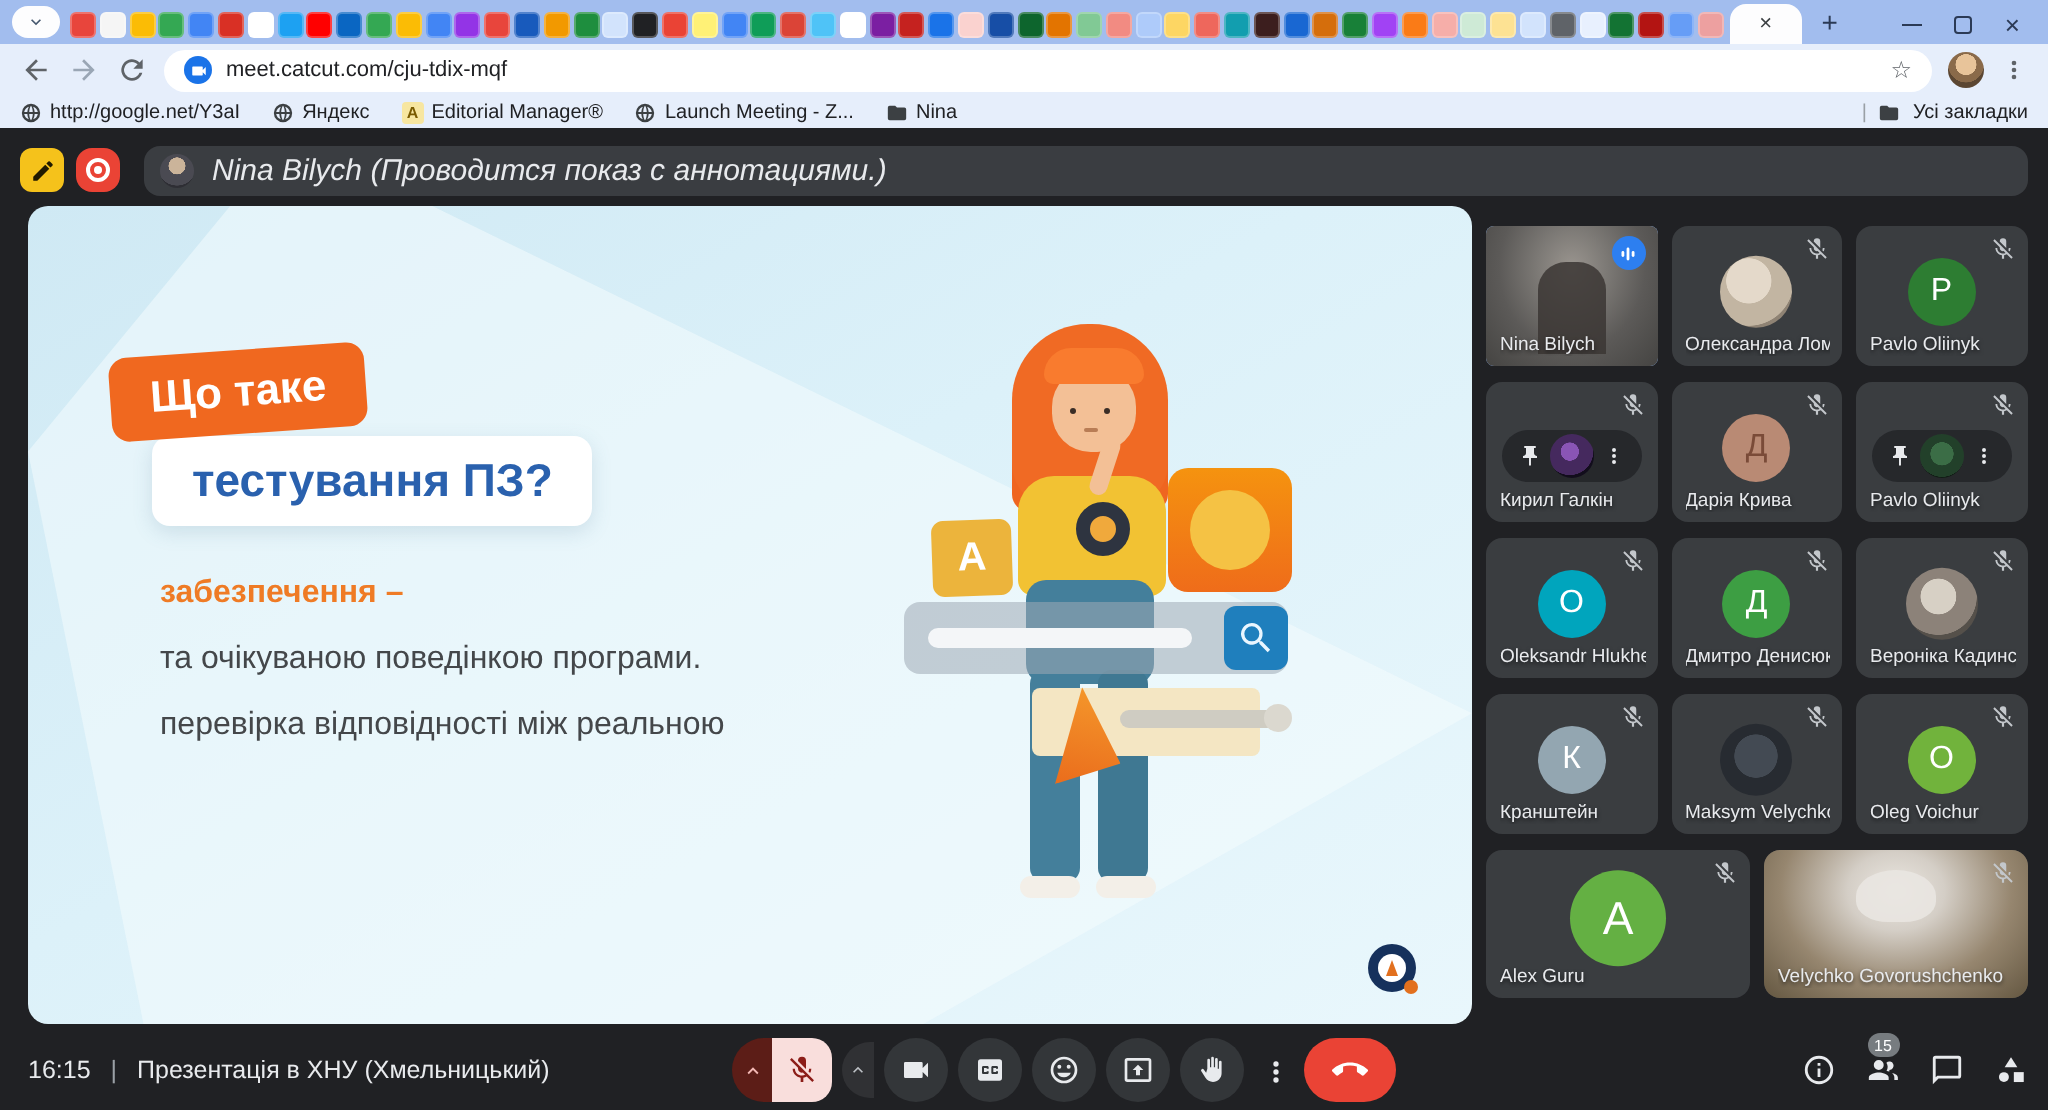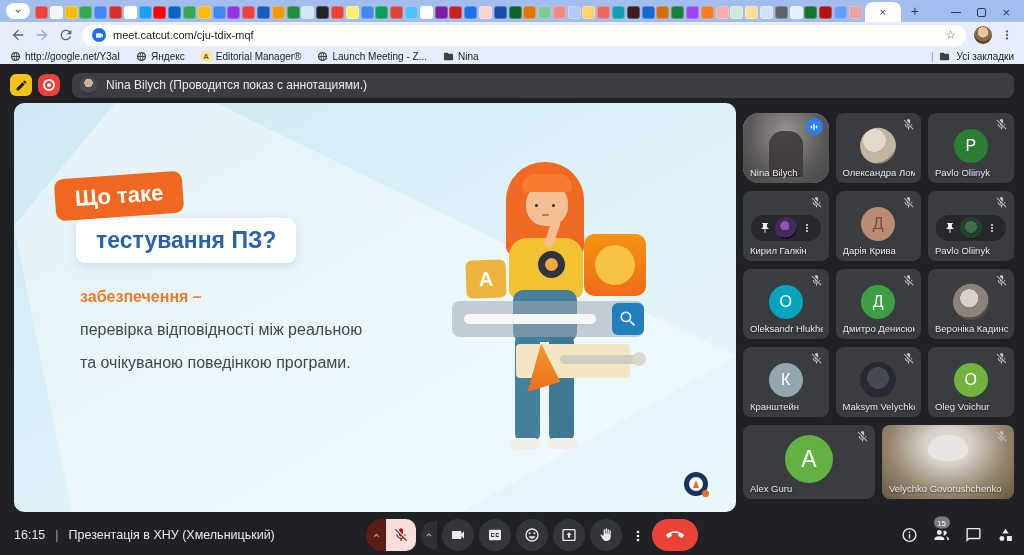--- a/index.html
+++ b/index.html
@@ -54,21 +54,21 @@
     display:flex; align-items:center; justify-content:center; }
   .annbtn svg{ width:13px; height:13px; }
   .recbtn { width:22px; height:22px; border-radius:8px; background:#ea4335; margin-left:6px;
     display:flex; align-items:center; justify-content:center; }
   .recring { width:12px; height:12px; border:2.5px solid #fff; border-radius:50%; display:flex; align-items:center; justify-content:center; }
   .recdot { width:4px; height:4px; background:#fff; border-radius:50%; }
   .presenterpill { flex:1; height:25px; margin:0 10px 0 12px; background:#3a3d41; border-radius:8px;
     display:flex; align-items:center; gap:9px; padding:0 8px; }
   .presavatar { width:17px; height:17px; border-radius:50%;
     background:radial-gradient(circle at 50% 35%, #cbb49a 0 30%, #4a4a52 31% 70%, #2e2e34 71% 100%); }
-  .prestext { font-size:12px; color:#e8eaed; }
+  .prestext { font-size:15px; color:#e8eaed;font-style:italic; }
 
   
   .stage { position:absolute; left:14px; top:39px; width:722px; height:409px; border-radius:10px; overflow:hidden;
     background:linear-gradient(150deg,#cfe9f4 0%, #dcf1f9 45%, #e9f7fc 100%); }
   .stage::before { content:""; position:absolute; inset:0;
     background:#f4fbfe; clip-path:polygon(28% 0, 100% 62%, 62% 100%, 8% 100%, 0 30%, 14% 0);
     opacity:.55; }
   .titlebadge { position:absolute; left:41px; top:72px; transform:rotate(-4deg); background:#f0681f; color:#fff;
     font-weight:bold; font-size:22px; padding:8px 20px; border-radius:9px; z-index:3; }
   .titlemain { position:absolute; left:62px; top:115px; background:#fff; color:#2a61ae; font-weight:bold;
@@ -116,21 +116,21 @@
   .slidelogo .inner { width:14px; height:14px; background:#fff; border-radius:50%;
     display:flex; align-items:center; justify-content:center; }
   .slidelogo .mark { width:6px; height:8px; background:#e2701e; clip-path:polygon(50% 0,100% 100%,0 100%); }
   .slidelogo .cdot { position:absolute; right:-1px; bottom:-1px; width:7px; height:7px; background:#e2701e;
     border-radius:50%; }
 
   
   .tiles { position:absolute; left:743px; top:49px; width:271px; display:flex; flex-wrap:wrap; gap:8px 7px; }
   .tile { position:relative; width:85.5px; height:70px; background:#3a3d40; border-radius:8px; overflow:hidden; }
   .tile.wide { width:132px; height:74px; }
-  .tile.active { box-shadow:0 0 0 2px #8ab4f8 inset; border-radius:16px; }
+  .tile.active { box-shadow:0 0 0 2px #8ab4f8 inset; border-radius:4px; }
   .vbg { position:absolute; inset:0; }
   .photo-nina { background:radial-gradient(ellipse at 50% 30%, #9a958f 0%, #7d7a76 28%, #5c5a58 60%, #454442 100%); }
   .photo-nina::after { content:""; position:absolute; left:50%; top:26%; transform:translateX(-50%);
     width:34px; height:46px; background:#3b3634; border-radius:14px 14px 0 0; opacity:.85; }
   .photo-tetyana { background:radial-gradient(ellipse at 50% 28%, #ece8e2 0%, #d4cec6 26%, #96866f 62%, #645741 100%); }
   .photo-tetyana::after { content:""; position:absolute; left:50%; top:14%; transform:translateX(-50%);
     width:40px; height:26px; background:#e9e6e1; border-radius:50% 50% 40% 40%; opacity:.9; }
   .lav { position:absolute; left:50%; top:50%; transform:translate(-50%,-56%); width:34px; height:34px;
     border-radius:50%; display:flex; align-items:center; justify-content:center; font-size:16px; color:#fff; }
   .tile.wide .lav { width:48px; height:48px; font-size:23px; }
@@ -367,22 +367,22 @@
         <span class="presavatar"></span>
         <span class="prestext">Nina Bilych (Проводится показ с аннотациями.)</span>
       </div>
     </div>
 
     <div class="stage">
       <div class="titlebadge">Що таке</div>
       <div class="titlemain">тестування ПЗ?</div>
       <div class="slidebody">
         <span class="sb-orange">забезпечення –</span>
+        <span class="sb-dark">та очікуваною поведінкою програми.</span>
         <span class="sb-dark">перевірка відповідності між реальною</span>
-        <span class="sb-dark">та очікуваною поведінкою програми.</span>
       </div>
 
       <div class="illu">
         <div class="hairlockL"></div>
           <div class="hairlockR"></div>
         <div class="hairback"></div>
         <div class="face"></div>
         <div class="bangs"></div>
         <div class="eye eyeL"></div>
           <div class="eye eyeR"></div>

